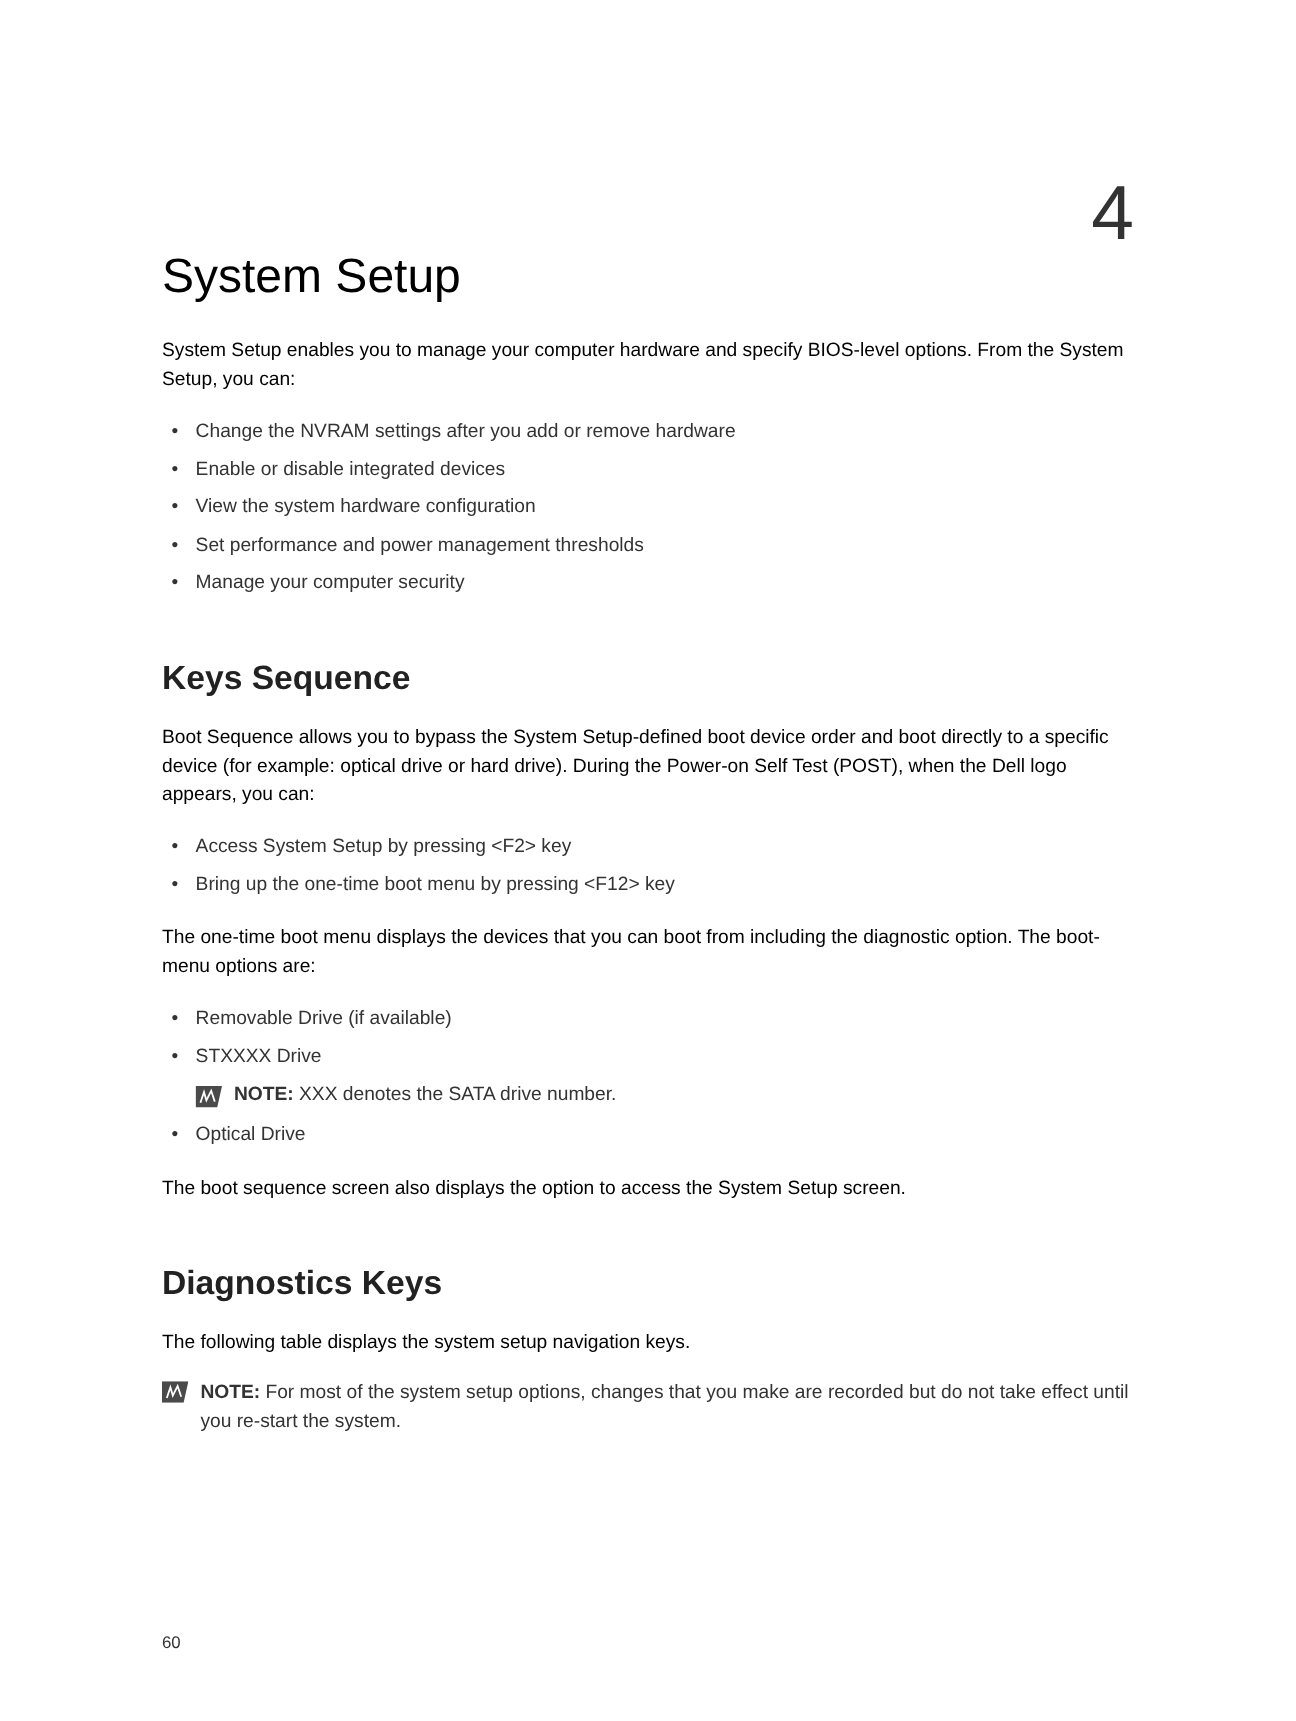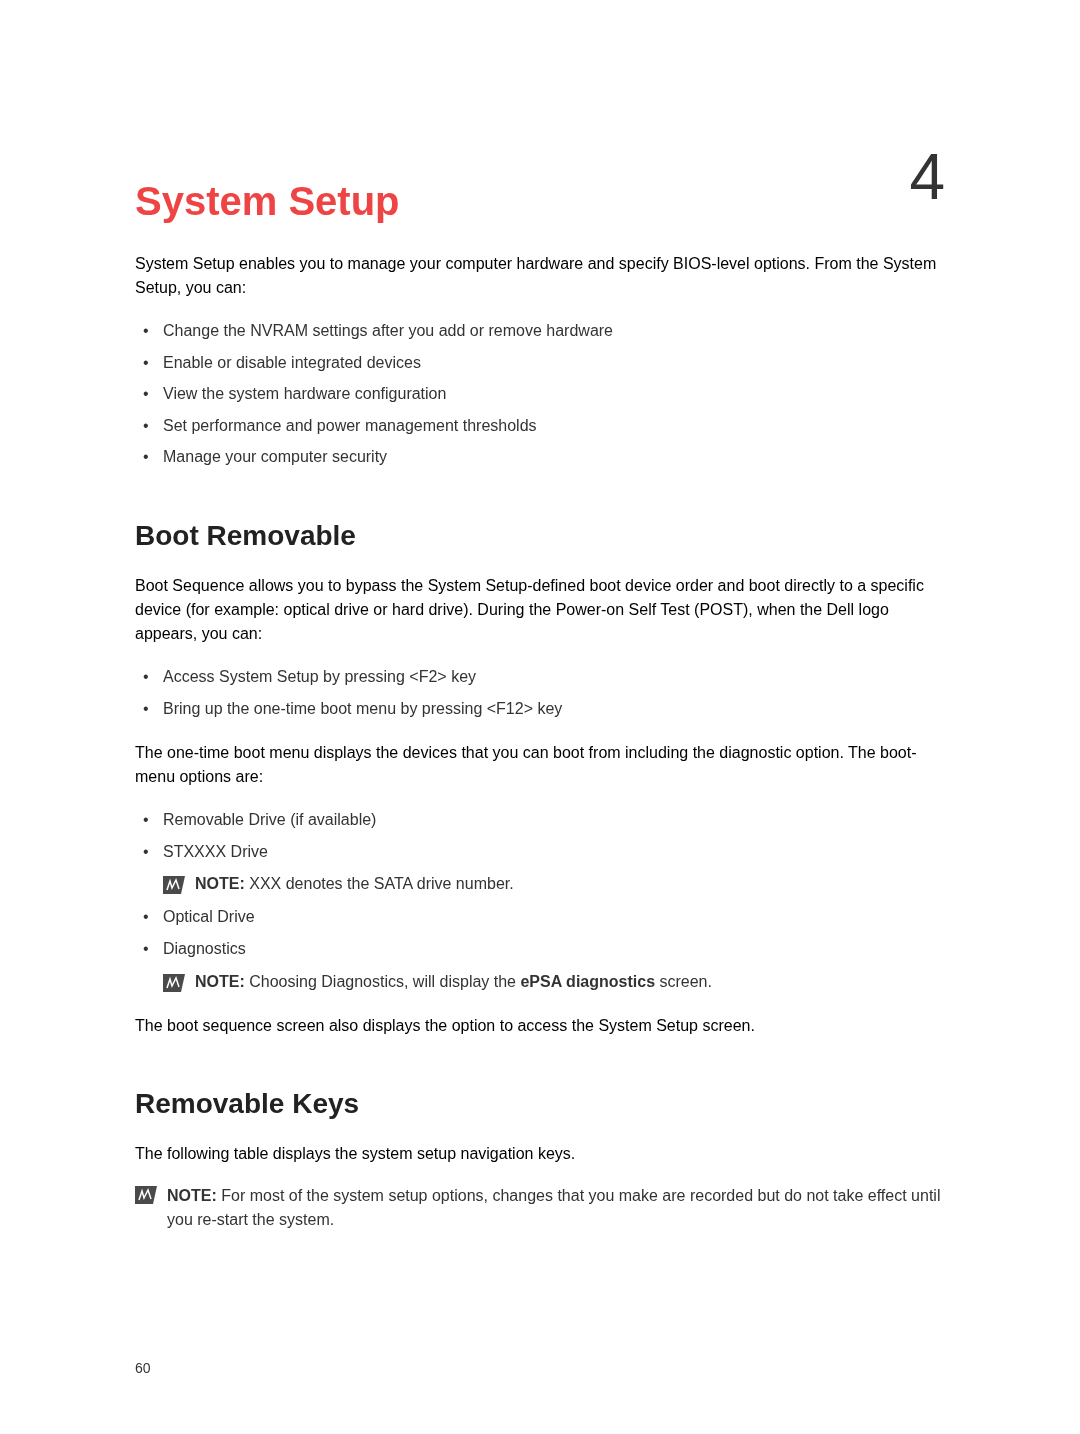--- a/index.html
+++ b/index.html
@@ -22,23 +22,23 @@
       position: absolute;
       top: 145px;
       right: 135px;
       font-size: 64px;
       font-weight: 300;
       color: #333333;
       line-height: 1;
     }
     h1 {
       font-size: 40px;
-      font-weight: 700;
-      color: #ef4444;
-      margin-top: 39px;
+      font-weight: 400;
+      color: #000000;
+      margin-top: 68px;
       margin-bottom: 28px;
     }
     h2 {
       font-size: 28px;
       font-weight: 600;
       color: #222222;
       margin-top: 50px;
       margin-bottom: 22px;
     }
     p {
@@ -119,21 +119,21 @@
   <p>System Setup enables you to manage your computer hardware and specify BIOS-level options. From the System Setup, you can:</p>
 
   <ul>
     <li>Change the NVRAM settings after you add or remove hardware</li>
     <li>Enable or disable integrated devices</li>
     <li>View the system hardware configuration</li>
     <li>Set performance and power management thresholds</li>
     <li>Manage your computer security</li>
   </ul>
 
-  <h2>Boot Removable</h2>
+  <h2>Keys Sequence</h2>
 
   <p>Boot Sequence allows you to bypass the System Setup‐defined boot device order and boot directly to a specific device (for example: optical drive or hard drive). During the Power-on Self Test (POST), when the Dell logo appears, you can:</p>
 
   <ul>
     <li>Access System Setup by pressing &lt;F2&gt; key</li>
     <li>Bring up the one-time boot menu by pressing &lt;F12&gt; key</li>
   </ul>
 
   <p>The one-time boot menu displays the devices that you can boot from including the diagnostic option. The boot-menu options are:</p>
 
@@ -147,39 +147,25 @@
             <path d="M0 0 L22 0 L18 18 L0 18 Z" fill="#4a4a4a"></path>
             <path d="M4 14 L7 5 L9 12 L13 4 L16 13" stroke="#ffffff" stroke-width="1.5" fill="none"></path>
           </svg>
         </span>
         <span class="note-text">
           <span class="note-label">NOTE: </span><span>XXX denotes the SATA drive number.</span>
         </span>
       </div>
     </li>
     <li>Optical Drive</li>
-    <li>
-      <span>Diagnostics</span>
-      <div class="note-block inner">
-        <span class="note-icon">
-          <svg viewBox="0 0 22 18" xmlns="http://www.w3.org/2000/svg">
-            <path d="M0 0 L22 0 L18 18 L0 18 Z" fill="#4a4a4a"></path>
-            <path d="M4 14 L7 5 L9 12 L13 4 L16 13" stroke="#ffffff" stroke-width="1.5" fill="none"></path>
-          </svg>
-        </span>
-        <span class="note-text">
-          <span class="note-label">NOTE: </span><span>Choosing Diagnostics, will display the </span><span class="bold">ePSA diagnostics</span><span> screen.</span>
-        </span>
-      </div>
-    </li>
   </ul>
 
   <p>The boot sequence screen also displays the option to access the System Setup screen.</p>
 
-  <h2>Removable Keys</h2>
+  <h2>Diagnostics Keys</h2>
 
   <p>The following table displays the system setup navigation keys.</p>
 
   <div class="main-note">
     <span class="note-icon">
       <svg viewBox="0 0 22 18" xmlns="http://www.w3.org/2000/svg">
         <path d="M0 0 L22 0 L18 18 L0 18 Z" fill="#4a4a4a"></path>
         <path d="M4 14 L7 5 L9 12 L13 4 L16 13" stroke="#ffffff" stroke-width="1.5" fill="none"></path>
       </svg>
     </span>

